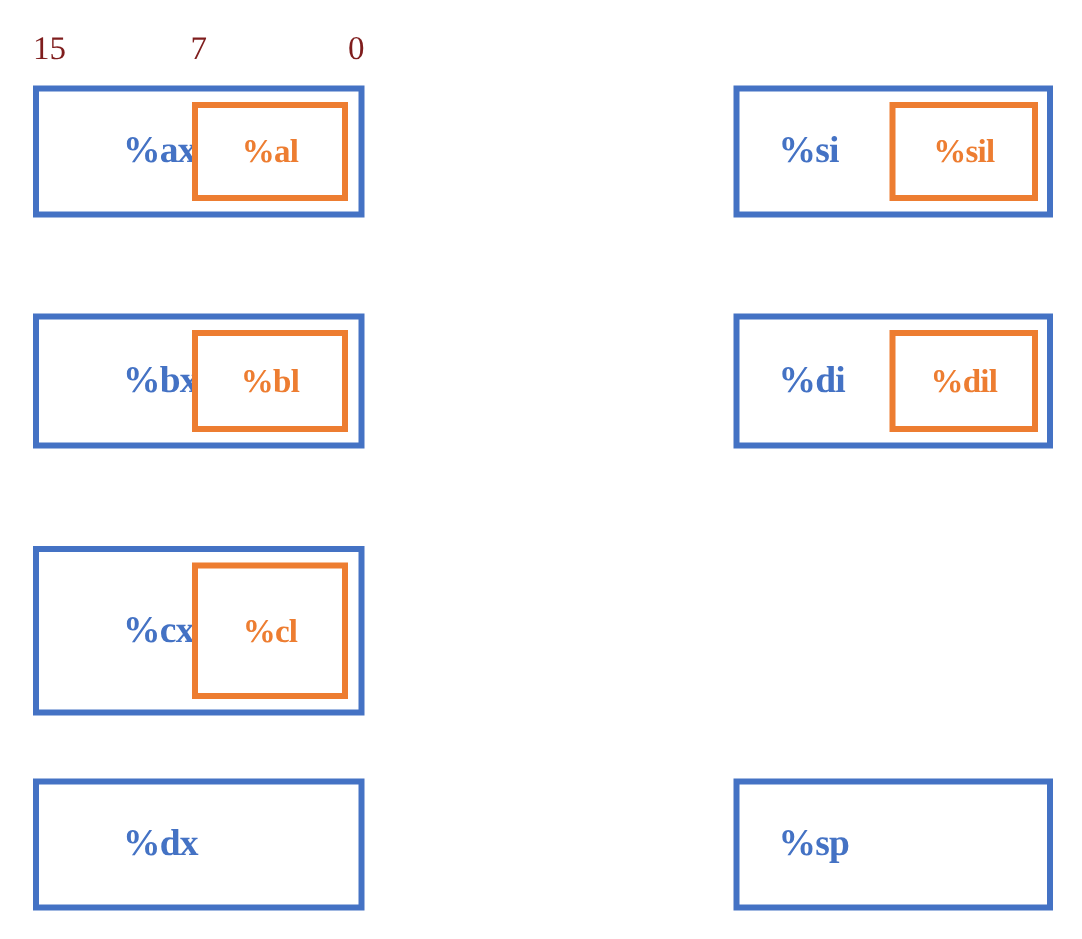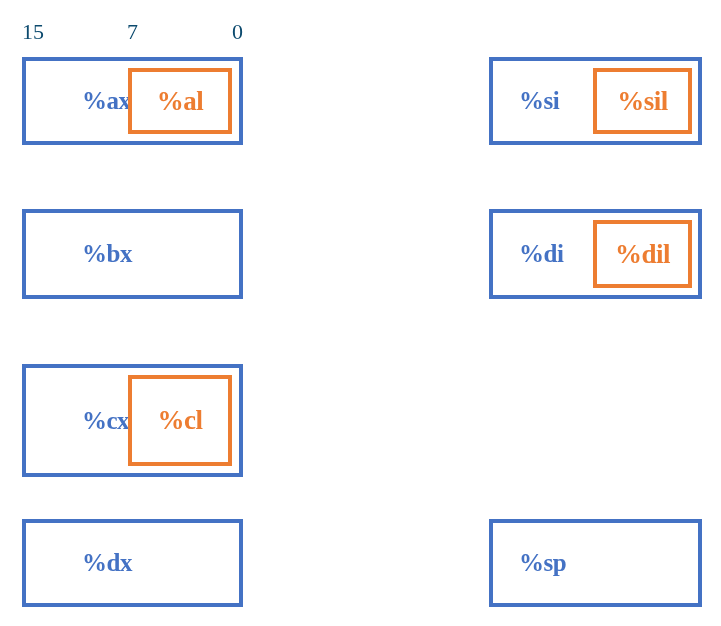--- a/index.html
+++ b/index.html
@@ -31,21 +31,21 @@
     top: 18px;
     width: 221px;
     height: 30px;
   }
   .bit-label {
     position: absolute;
     top: 0;
     font-family: "Liberation Serif", "DejaVu Serif", serif;
     font-size: 22px;
     font-weight: 400;
-    color: #0c4a6e;
+    color: #7f1d1d;
     line-height: 28px;
     white-space: nowrap;
   }
   .bit-label.pos-left   { left: 0; }
   .bit-label.pos-mid    { left: 50%; transform: translateX(-50%); }
   .bit-label.pos-right  { right: 0; }
 
   
   .register {
     position: absolute;
@@ -78,21 +78,21 @@
     box-sizing: border-box;
     border: 4px solid #ED7D31;
     background: #ffffff;
     display: flex;
     align-items: center;
     justify-content: center;
   }
   .reg8-label {
     font-family: "Liberation Serif", "DejaVu Serif", serif;
     font-weight: bold;
-    font-size: 27px;
+    font-size: 22px;
     color: #ED7D31;
     white-space: nowrap;
     letter-spacing: -0.5px;
   }
 
   
   .col-left  { left: 22px;  width: 221px; }
   .col-right { left: 489px; width: 213px; }
 
   .col-left  .subreg { left: 102px; right: 7px;  top: 7px; bottom: 7px; }
@@ -122,20 +122,23 @@
       <span class="reg16-label">%ax</span>
       <div class="subreg">
         <span class="reg8-label">%al</span>
       </div>
     </div>
   </div>
 
   <div class="register col-left row-1">
     <div class="register-inner">
       <span class="reg16-label">%bx</span>
+      <div class="subreg">
+        <span class="reg8-label">%bl</span>
+      </div>
     </div>
   </div>
 
   <div class="register col-left row-2">
     <div class="register-inner">
       <span class="reg16-label">%cx</span>
       <div class="subreg">
         <span class="reg8-label">%cl</span>
       </div>
     </div>

